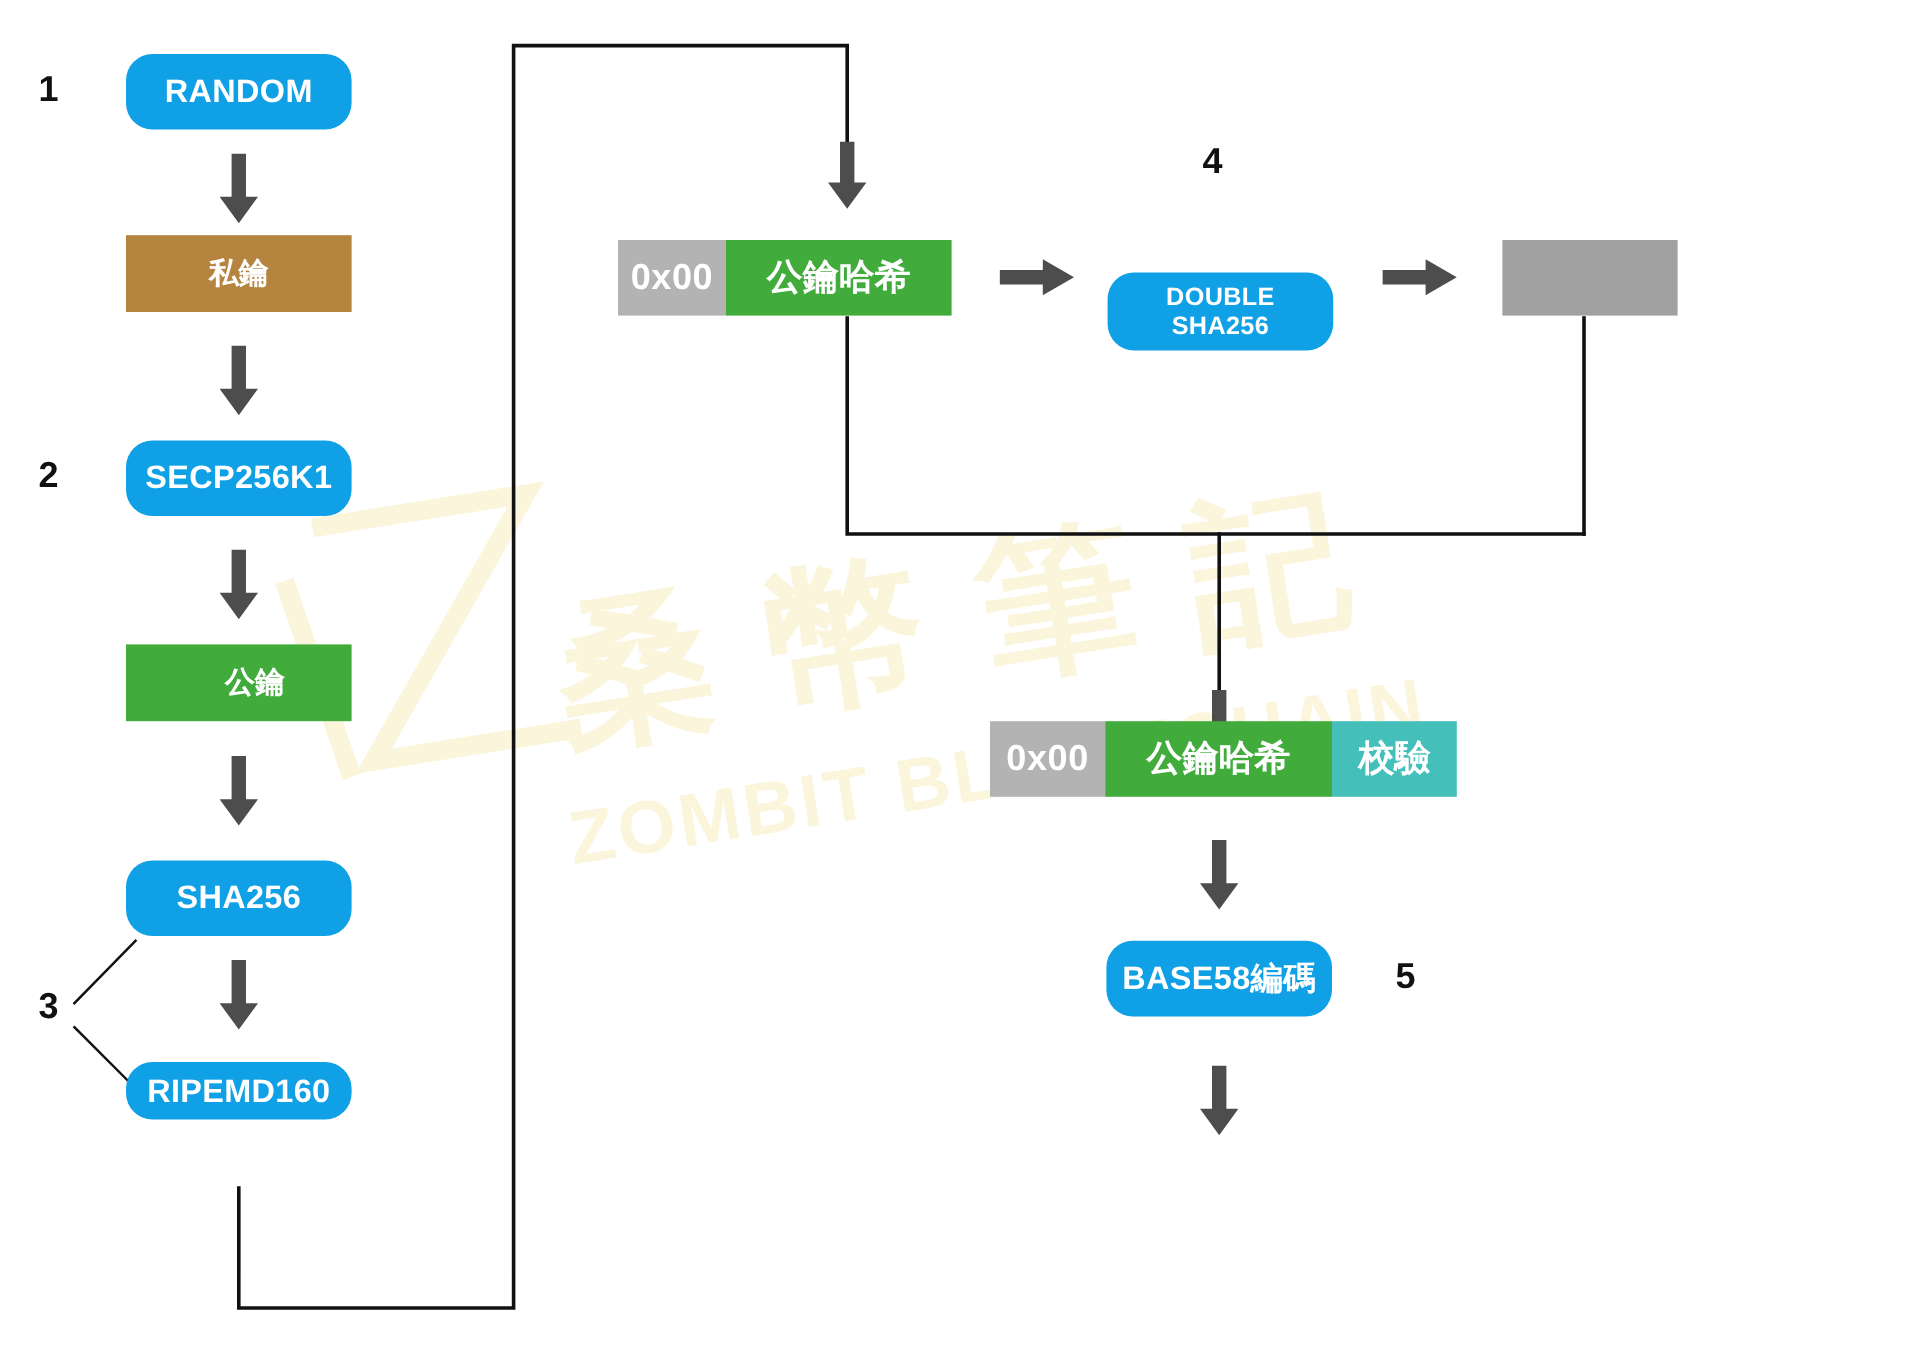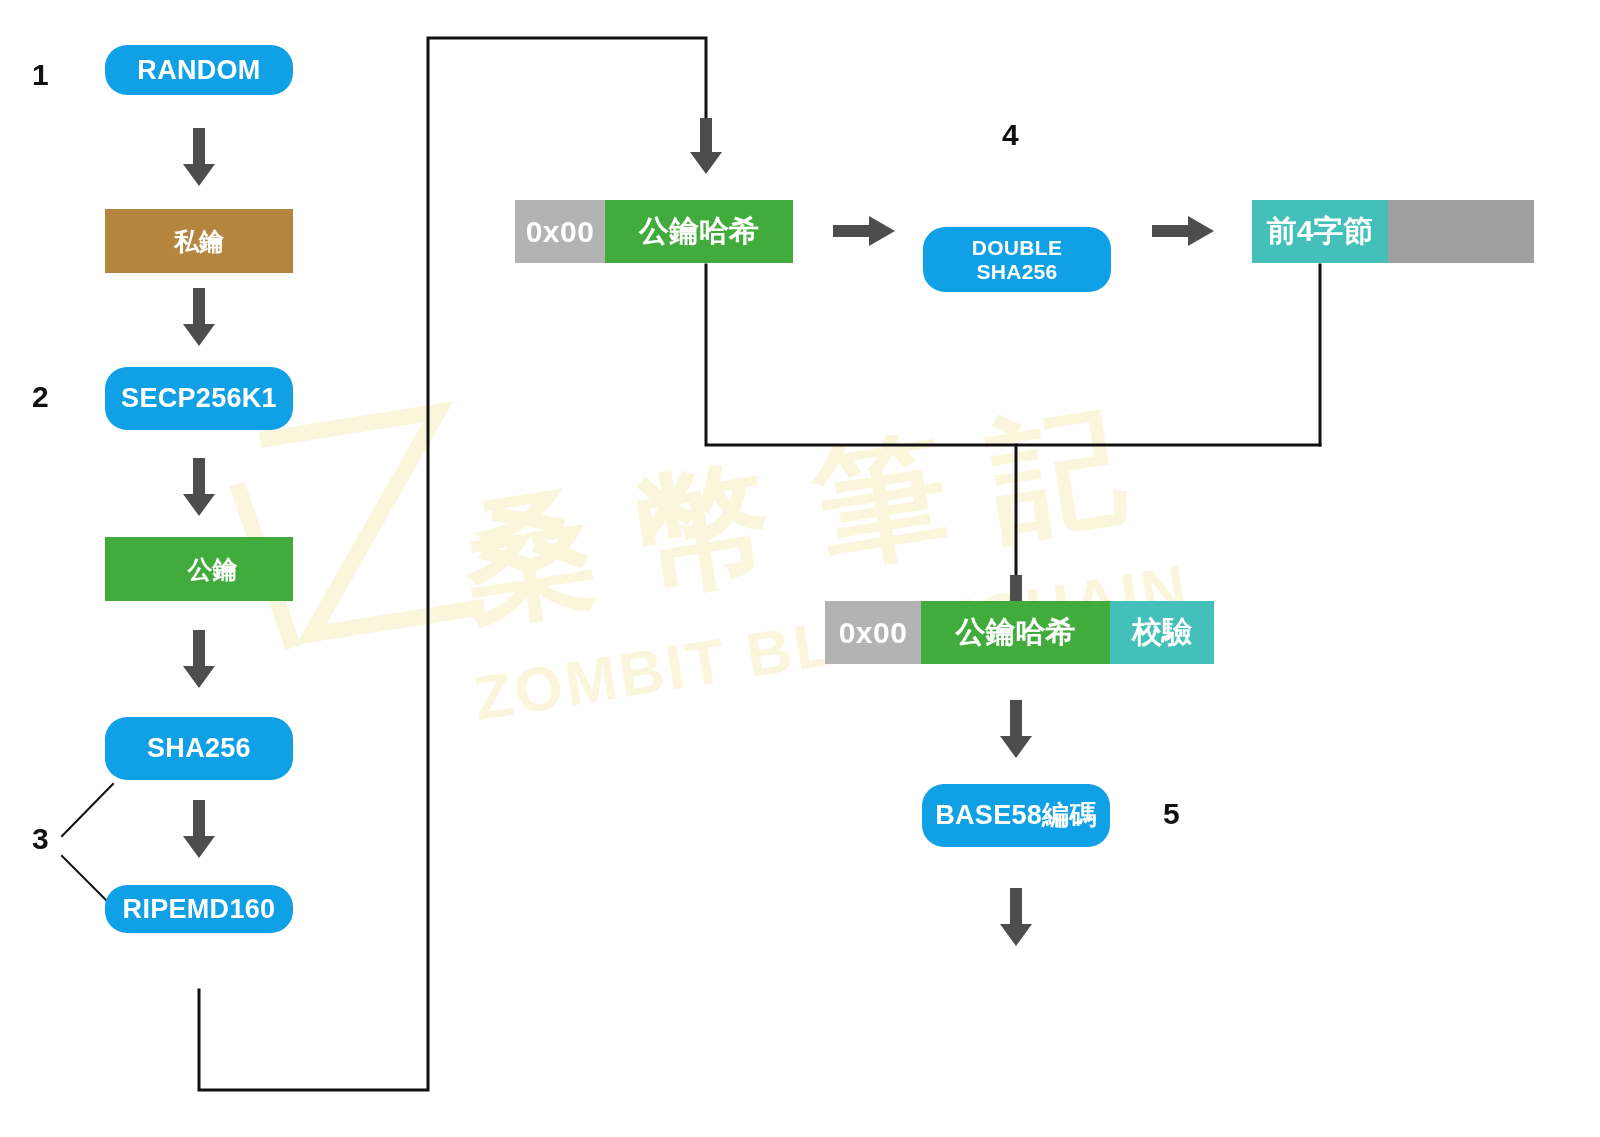--- a/index.html
+++ b/index.html
@@ -124,23 +124,23 @@
       <path d="M62 856 L113 907" stroke-width="2"></path>
     </g>
   </svg>
 
   <div class="step-num" style="left:32px;top:58px;">1</div>
   <div class="step-num" style="left:32px;top:380px;">2</div>
   <div class="step-num" style="left:32px;top:822px;">3</div>
   <div class="step-num" style="left:1002px;top:118px;">4</div>
   <div class="step-num" style="left:1163px;top:797px;">5</div>
 
-  <div class="node pill" style="left:105px;top:45px;width:188px;height:50px;">RANDOM</div>
-
-  <div class="node rect brown" style="left:105px;top:196px;width:188px;height:64px;margin-top:13px;">私鑰</div>
+  <div class="node pill" style="left:105px;top:45px;width:188px;height:63px;">RANDOM</div>
+
+  <div class="node rect brown" style="left:105px;top:196px;width:188px;height:64px;">私鑰</div>
 
   <div class="node pill" style="left:105px;top:367px;width:188px;height:63px;">SECP256K1</div>
 
   <div class="node rect green" style="left:105px;top:537px;width:188px;height:64px;padding-left:27px;">公鑰</div>
 
   <div class="node pill" style="left:105px;top:717px;width:188px;height:63px;">SHA256</div>
 
   <div class="node pill" style="left:105px;top:885px;width:188px;height:48px;">RIPEMD160</div>
 
   <div class="arrow-down" style="left:183px;top:128px;height:60px;">
@@ -191,21 +191,20 @@
     <span>SHA256</span>
   </div>
 
   <div class="arrow-right" style="left:1152px;top:216px;width:62px;">
     <svg viewBox="0 0 62 30" preserveAspectRatio="none">
         <polygon points="0,9 36,9 36,0 62,15 36,30 36,21 0,21" fill="#4d4d4d"></polygon>
       </svg>
   </div>
 
   <div class="bar" style="left:1252px;top:200px;width:282px;height:63px;">
-    <div class="seg teal" style="width:136px;">前4字節</div>
     <div class="seg darkgray" style="width:146px;"></div>
   </div>
 
   <div class="arrow-down" style="left:1000px;top:575px;height:58px;">
     <svg viewBox="0 0 32 58" preserveAspectRatio="none">
         <polygon points="10,0 22,0 22,34 32,34 16,56 0,34 10,34" fill="#4d4d4d"></polygon>
       </svg>
   </div>
 
   <div class="bar" style="left:825px;top:601px;width:389px;height:63px;">

